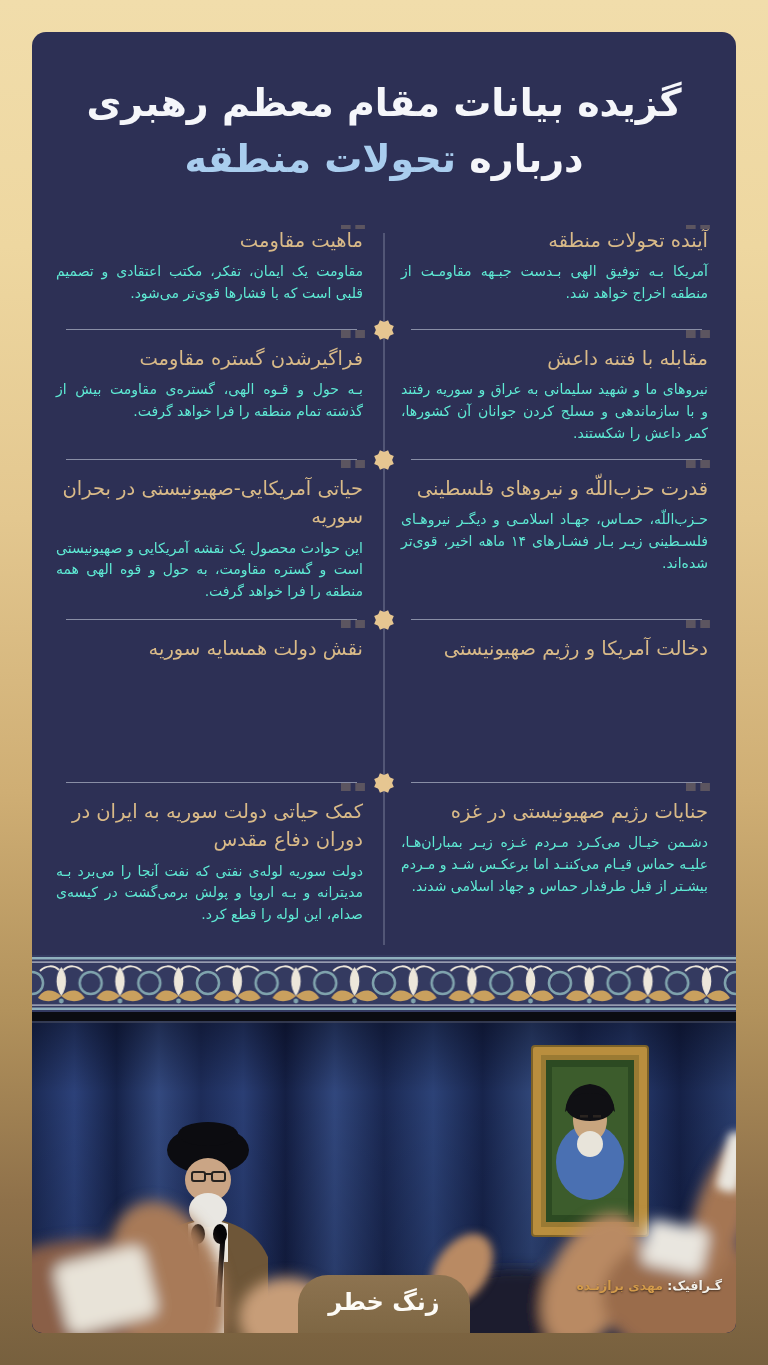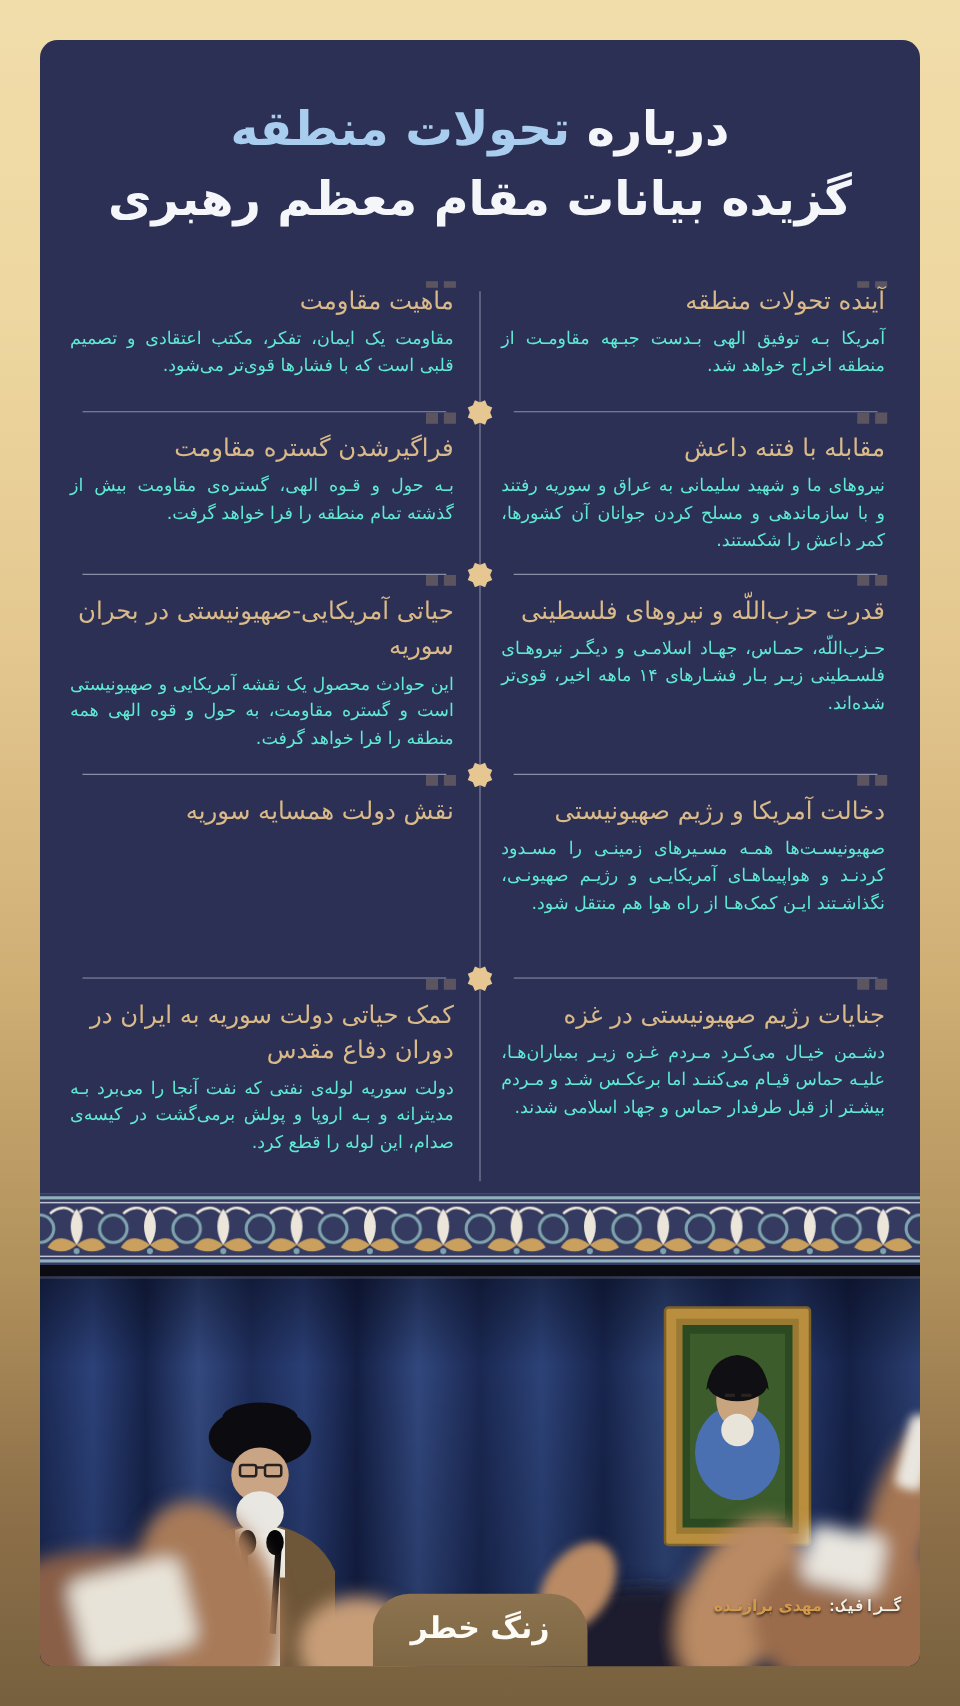--- a/index.html
+++ b/index.html
@@ -113,21 +113,21 @@
     flex:0 0 auto;
     width:704px;height:321px;
   }
   .photo-wrap svg{display:block;}
   .credit{
     position:absolute;right:14px;bottom:40px;
     font-size:12.5px;font-weight:bold;
     direction:rtl;white-space:nowrap;
     text-shadow:0 1px 2px rgba(0,0,0,.6);
   }
-  .credit .label{color:#f3f0ea;font-family:Liberation Mono, monospace;}
+  .credit .label{color:#f3f0ea;}
   .credit .name{color:#d29a4a;}
   .logo-badge{
     position:absolute;left:50%;bottom:0;
     transform:translateX(-50%);
     width:172px;height:58px;
     background:linear-gradient(180deg,#8d7350,#7e6744);
     border-radius:30px 30px 0 0;
     display:flex;align-items:center;justify-content:center;
   }
   .logo-badge span{
@@ -137,22 +137,22 @@
 </style>
 </head>
 <body>
 
 <div class="frame">
   <div class="inner">
 
     <div class="panel-top">
 
       <header class="title-block">
+        <div class="title-line">گزیده بیانات مقام معظم رهبری</div>
         <div class="title-line"><span>درباره </span><span class="title-highlight">تحولات منطقه</span></div>
-        <div class="title-line">گزیده بیانات مقام معظم رهبری</div>
       </header>
 
       <div class="columns">
         <div class="vline"></div>
 
         <section class="cell first divided">
           <span class="quote">“</span>
           <h2 class="heading">آینده تحولات منطقه</h2>
           <p class="body">آمریکا بـه توفیق الهی بـدست جبـهه مقاومـت از منطقه اخراج خواهد شد.</p>
         </section>
@@ -180,21 +180,20 @@
         </section>
         <section class="cell divided">
           <span class="quote">“</span>
           <h2 class="heading">حیاتی آمریکایی-صهیونیستی در بحران سوریه</h2>
           <p class="body">این حوادث محصول یک نقشه آمریکایی و صهیونیستی است و گستره مقاومت، به حول و قوه الهی همه منطقه را فرا خواهد گرفت.</p>
         </section>
 
         <section class="cell divided">
           <span class="quote">“</span>
           <h2 class="heading">دخالت آمریکا و رژیم صهیونیستی</h2>
-          <p class="body">صهیونیسـت‌ها همـه مسـیرهای زمینـی را مسـدود کردنـد و هواپیماهـای آمریکایـی و رژیـم صهیونـی، نگذاشـتند ایـن کمک‌هـا از راه هوا هم منتقل شود.</p>
         </section>
         <section class="cell divided">
           <span class="quote">“</span>
           <h2 class="heading">نقش دولت همسایه سوریه</h2>
         </section>
 
         <section class="cell">
           <span class="quote">“</span>
           <h2 class="heading">جنایات رژیم صهیونیستی در غزه</h2>
           <p class="body">دشـمن خیـال می‌کـرد مـردم غـزه زیـر بمباران‌هـا، علیـه حماس قیـام می‌کننـد اما برعکـس شـد و مـردم بیشـتر از قبل طرفدار حماس و جهاد اسلامی شدند.</p>

